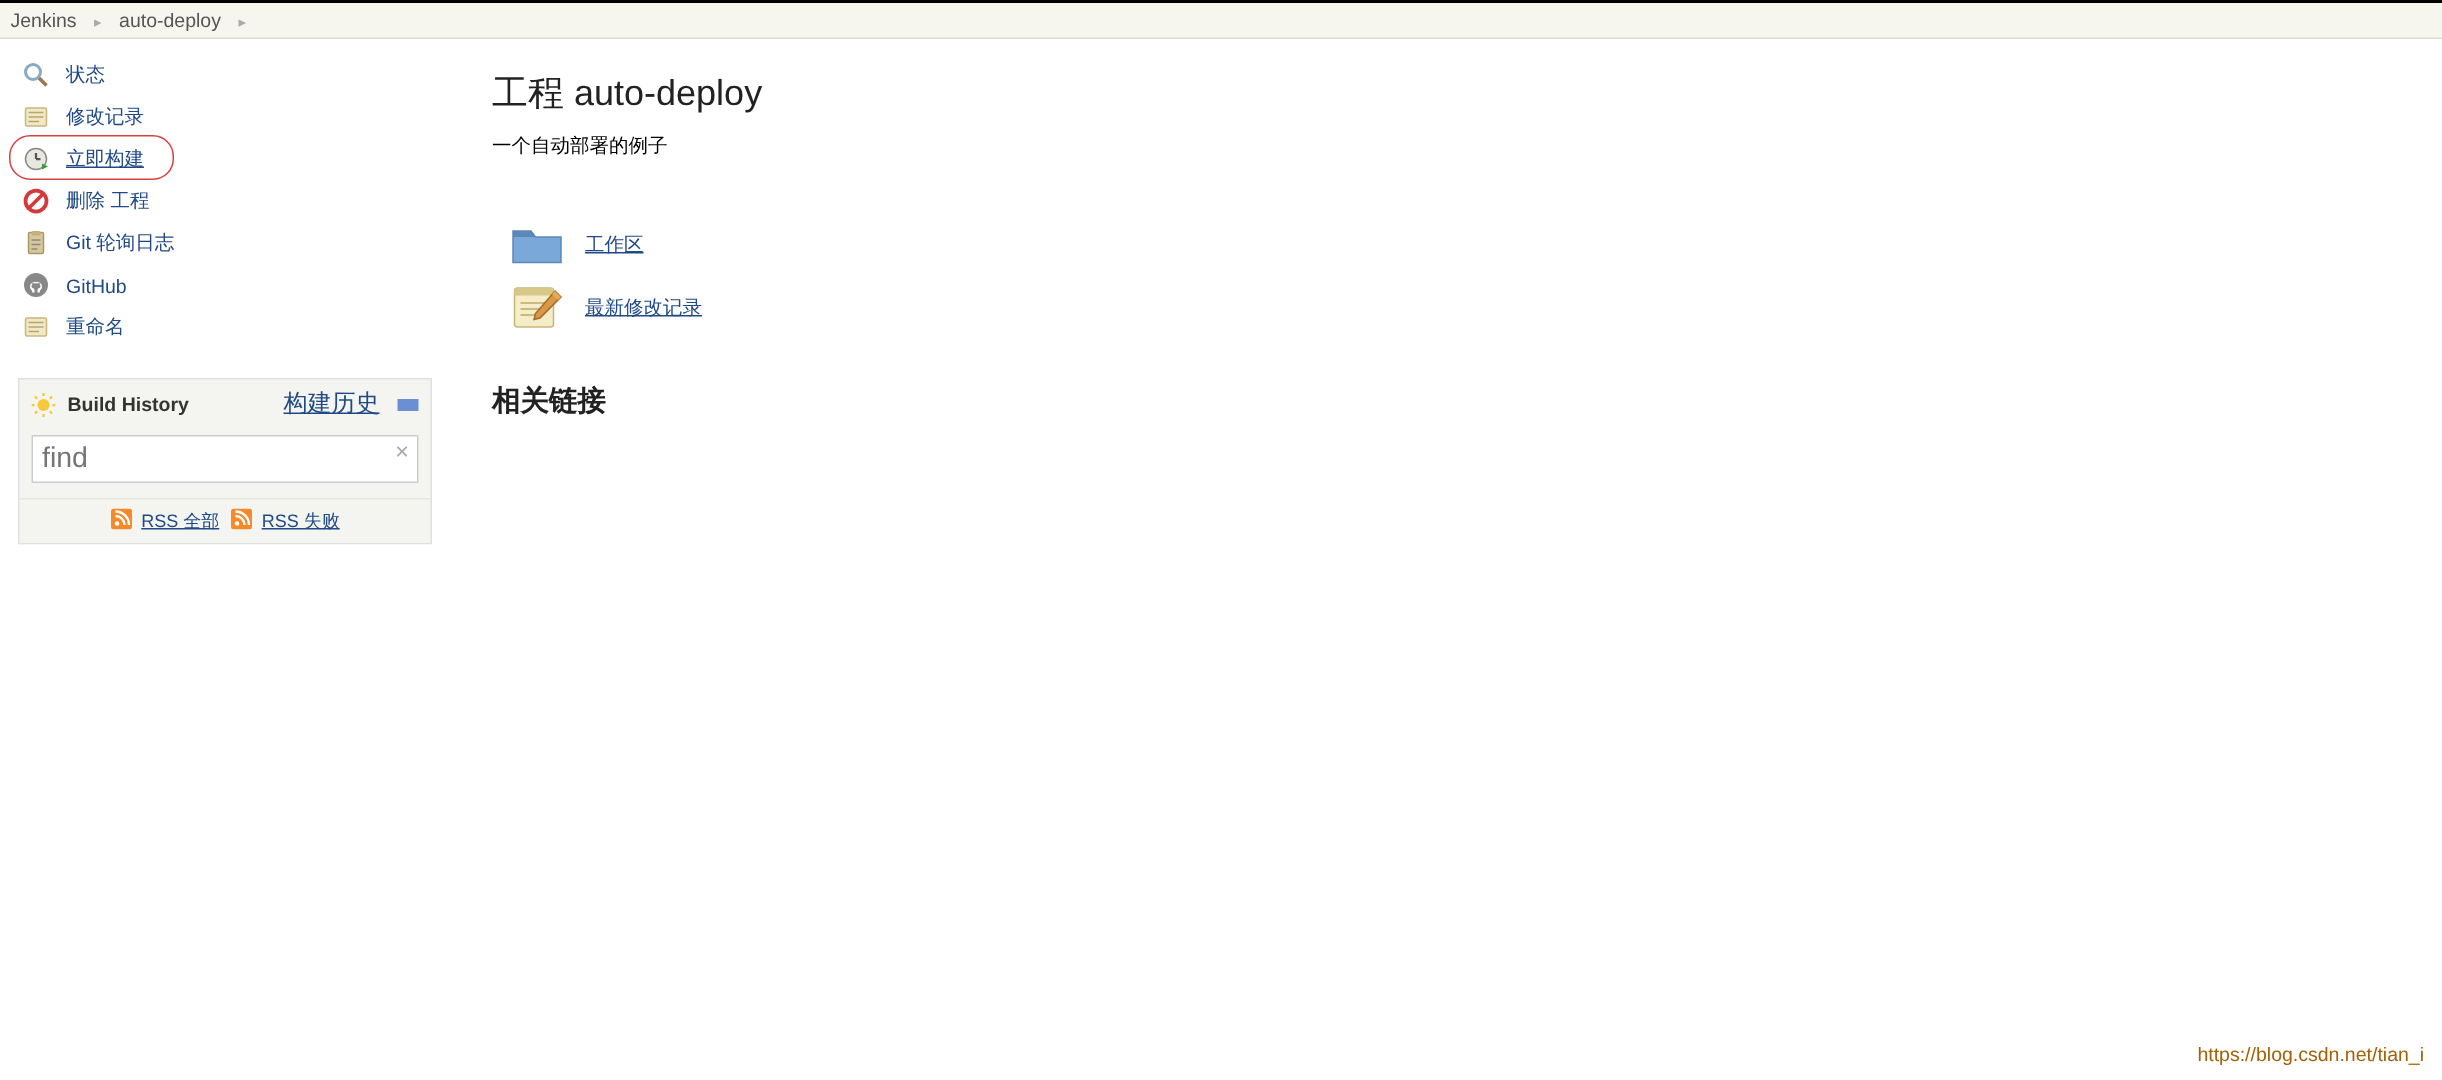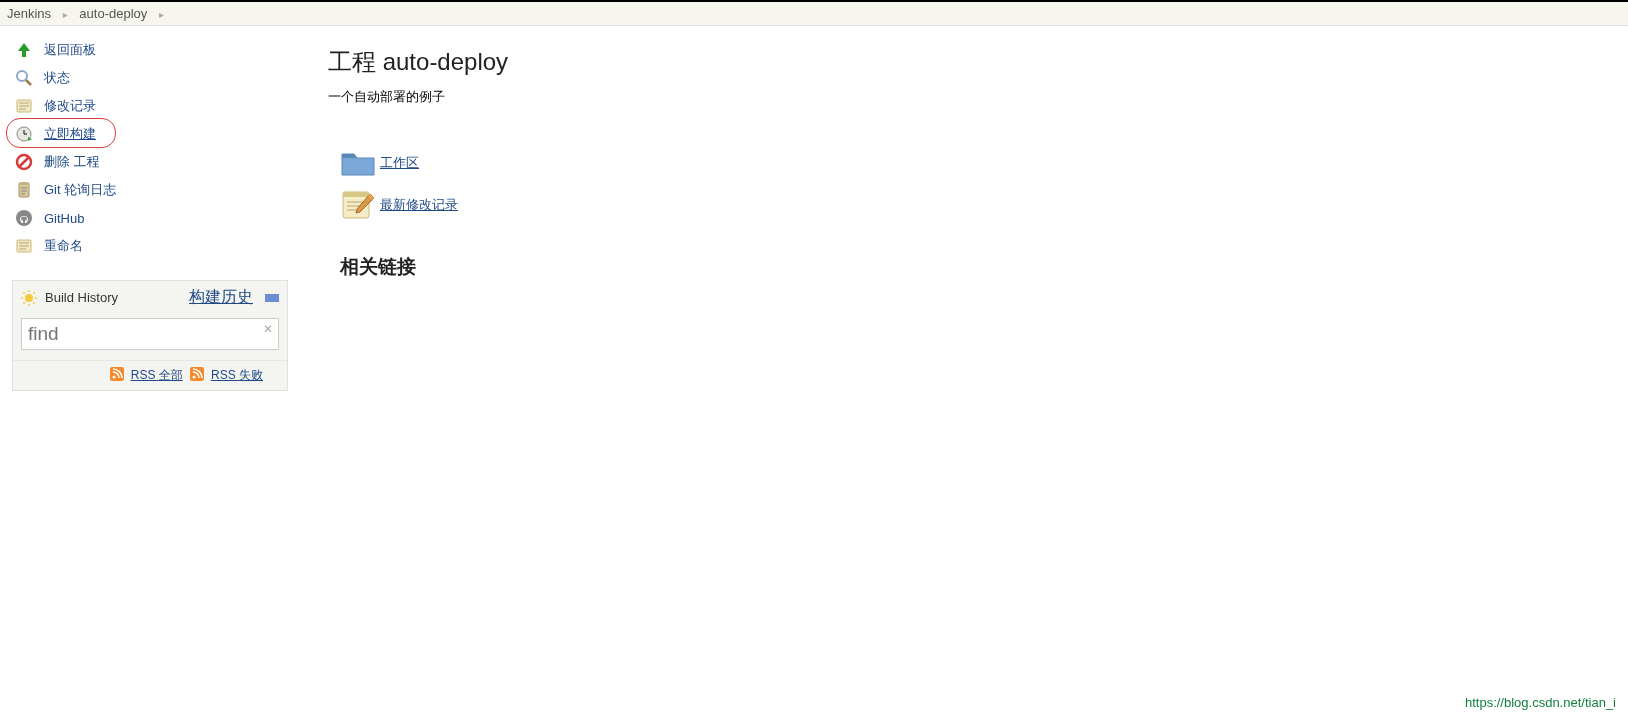--- a/index.html
+++ b/index.html
@@ -9,64 +9,56 @@
 .breadcrumbs .sep{color:#aaa;padding:0 8px;font-size:10px}
 .layout{display:flex;align-items:flex-start}
 .sidebar{width:300px;padding:10px 0 0 0}
 .tasks{list-style:none;margin:0;padding:0}
 .tasks li{padding:4px 6px 4px 14px;display:flex;align-items:center;gap:10px;position:relative}
 .tasks li a{color:#204a87;text-decoration:none}
 .ico{width:20px;height:20px;display:inline-flex;align-items:center;justify-content:center;flex:none}
 .circled{position:absolute;left:6px;top:-2px;width:108px;height:28px;border:1.5px solid #d94040;border-radius:14px/14px;pointer-events:none}
 .build-history{margin:20px 12px 0 12px;border:1px solid #e0e0e0;background:#f4f4f0}
 .bh-head{display:flex;align-items:center;padding:6px 8px;gap:8px}
-.bh-head .title{font-weight:400;color:#333;flex:none}
+.bh-head .title{font-weight:700;color:#333;flex:none}
 .bh-head .spacer{flex:1}
 .bh-head a{color:#204a87;text-decoration:underline;font-size:16px}
 .bh-head .trend{width:14px;height:8px;background:#6a8fd4;display:inline-block;margin-left:4px}
 .bh-search{padding:4px 8px}
 .bh-search input{width:100%;box-sizing:border-box;border:1px solid #ccc;padding:4px 22px 4px 6px;font-size:19px;color:#777;background:#fff}
 .bh-search .wrap{position:relative}
 .bh-search .clear{position:absolute;right:6px;top:4px;font-size:12px;color:#aaa;cursor:pointer;font-family:Arial}
-.bh-footer{padding:6px 24px;text-align:right;border-top:1px solid #e7e7e2;margin-top:6px}
+.bh-footer{padding:6px 0;text-align:center;border-top:1px solid #e7e7e2;margin-top:6px}
 .bh-footer a{color:#204a87;text-decoration:underline;font-size:12px}
 .rss-ico{width:14px;height:14px;display:inline-block;vertical-align:-2px;margin-right:3px}
 .main{flex:1;padding:20px 28px}
 .main h1{margin:0 0 10px 0;font-size:24px;color:#222;font-weight:400}
 .desc{color:#000000;margin-bottom:36px}
 .main-links{list-style:none;margin:0 0 28px 0;padding:0}
-.main-links li{display:flex;align-items:center;gap:4px;padding:4px 0 4px 12px}
+.main-links li{display:flex;align-items:center;gap:14px;padding:4px 0 4px 12px}
 .main-links .big-ico{width:36px;height:34px;display:inline-flex;align-items:center;justify-content:center}
 .main-links a{color:#204a87;text-decoration:underline;font-size:13px}
-.section-h{font-size:19px;font-weight:700;color:#222;margin:12px}
-.watermark{position:fixed;right:12px;bottom:10px;color:#15803d;font-size:13px}
+.section-h{font-size:19px;font-weight:700;color:#222;margin:0}
+.watermark{position:fixed;right:12px;bottom:10px;color:#a16207;font-size:13px}
 </style>
 </head>
 <body>
 
 <div class="top-black"></div>
 
 <div class="breadcrumbs">
   <a href="#">Jenkins</a>
   <span class="sep">▸</span>
   <a href="#">auto-deploy</a>
   <span class="sep">▸</span>
 </div>
 
 <div class="layout">
   <aside class="sidebar">
     <ul class="tasks">
-      <li>
-        <span class="ico">
-          <svg width="18" height="18" viewBox="0 0 18 18">
-              <path d="M9 2 L15 10 L11 10 L11 16 L7 16 L7 10 L3 10 Z" fill="#2a9b2a"></path>
-            </svg>
-        </span>
-        <a href="#">返回面板</a>
-      </li>
       <li>
         <span class="ico">
           <svg width="18" height="18" viewBox="0 0 18 18">
               <circle cx="7" cy="7" r="5" fill="none" stroke="#8aa8c8" stroke-width="2"></circle>
               <line x1="11" y1="11" x2="16" y2="16" stroke="#9a7b4a" stroke-width="2.5"></line>
             </svg>
         </span>
         <a href="#">状态</a>
       </li>
       <li>

